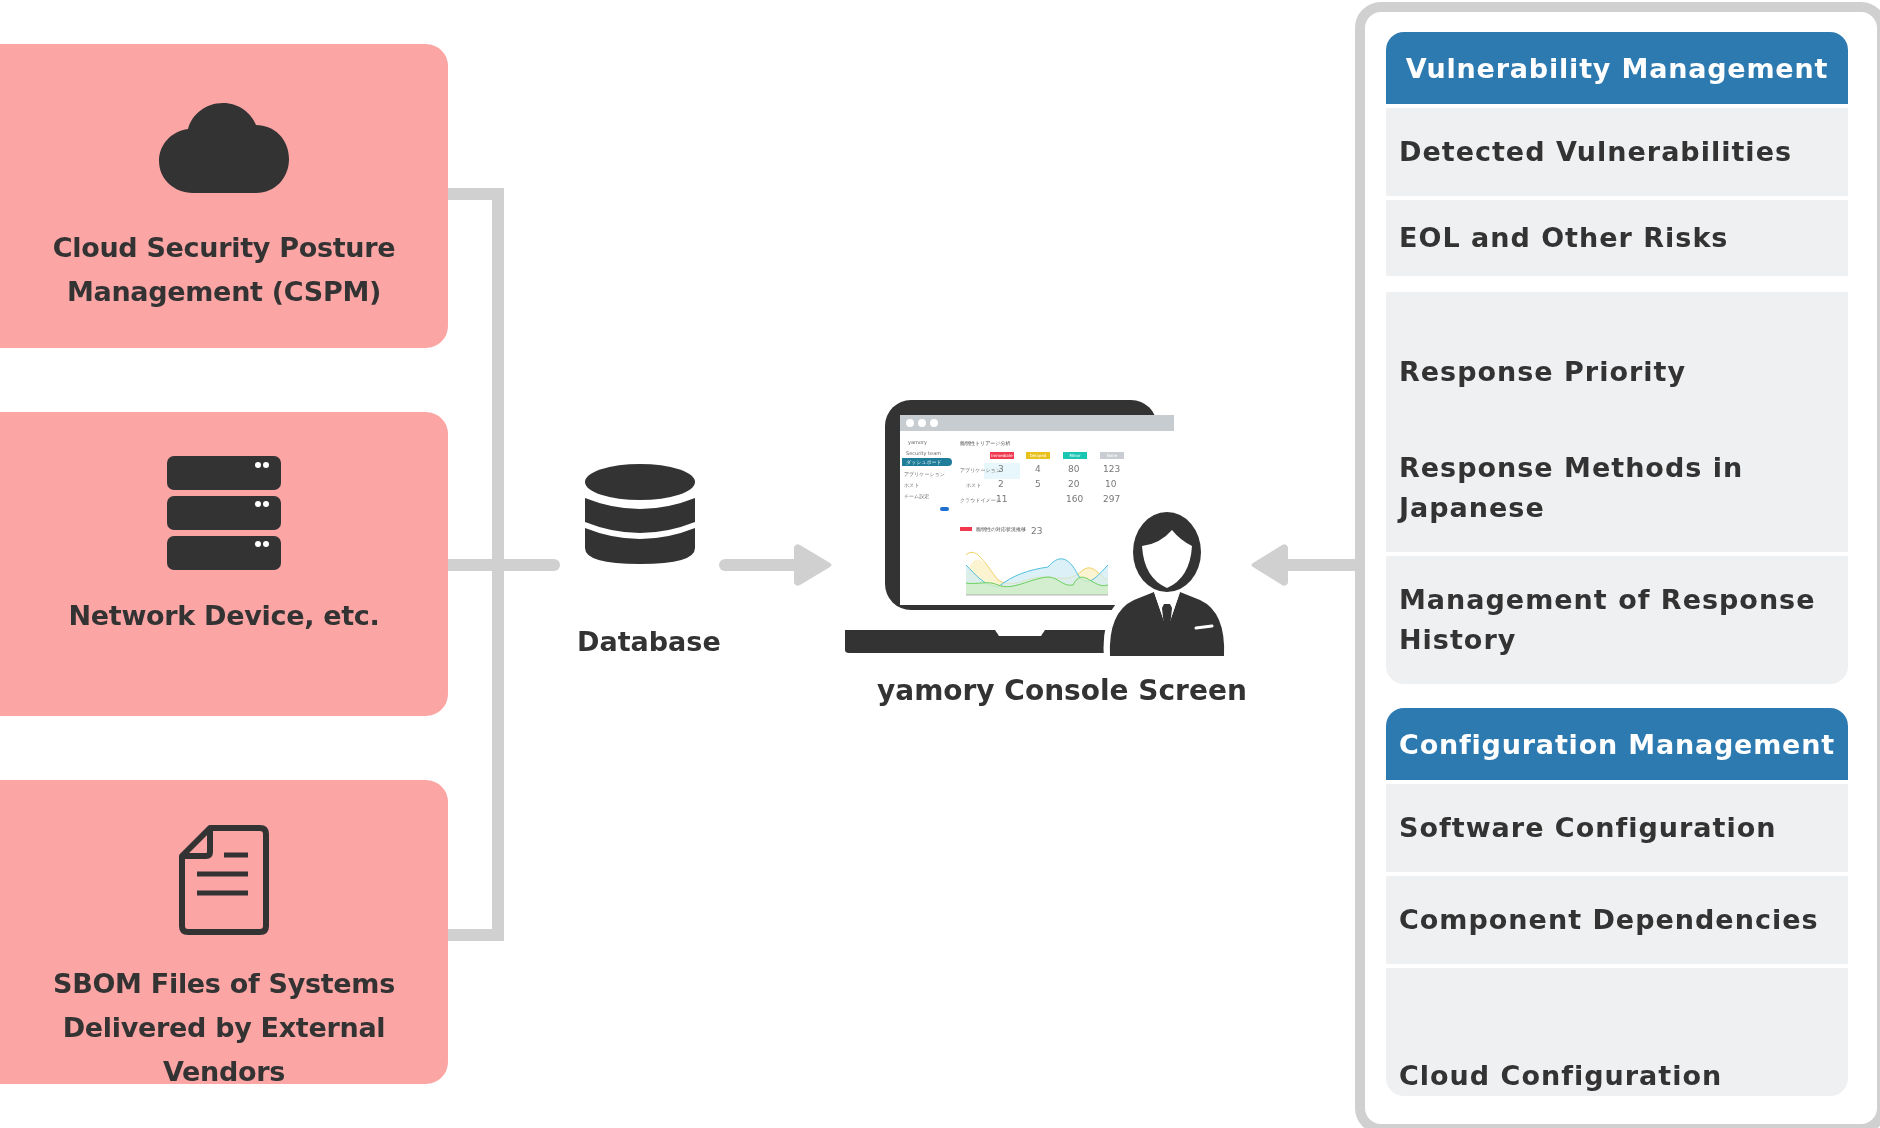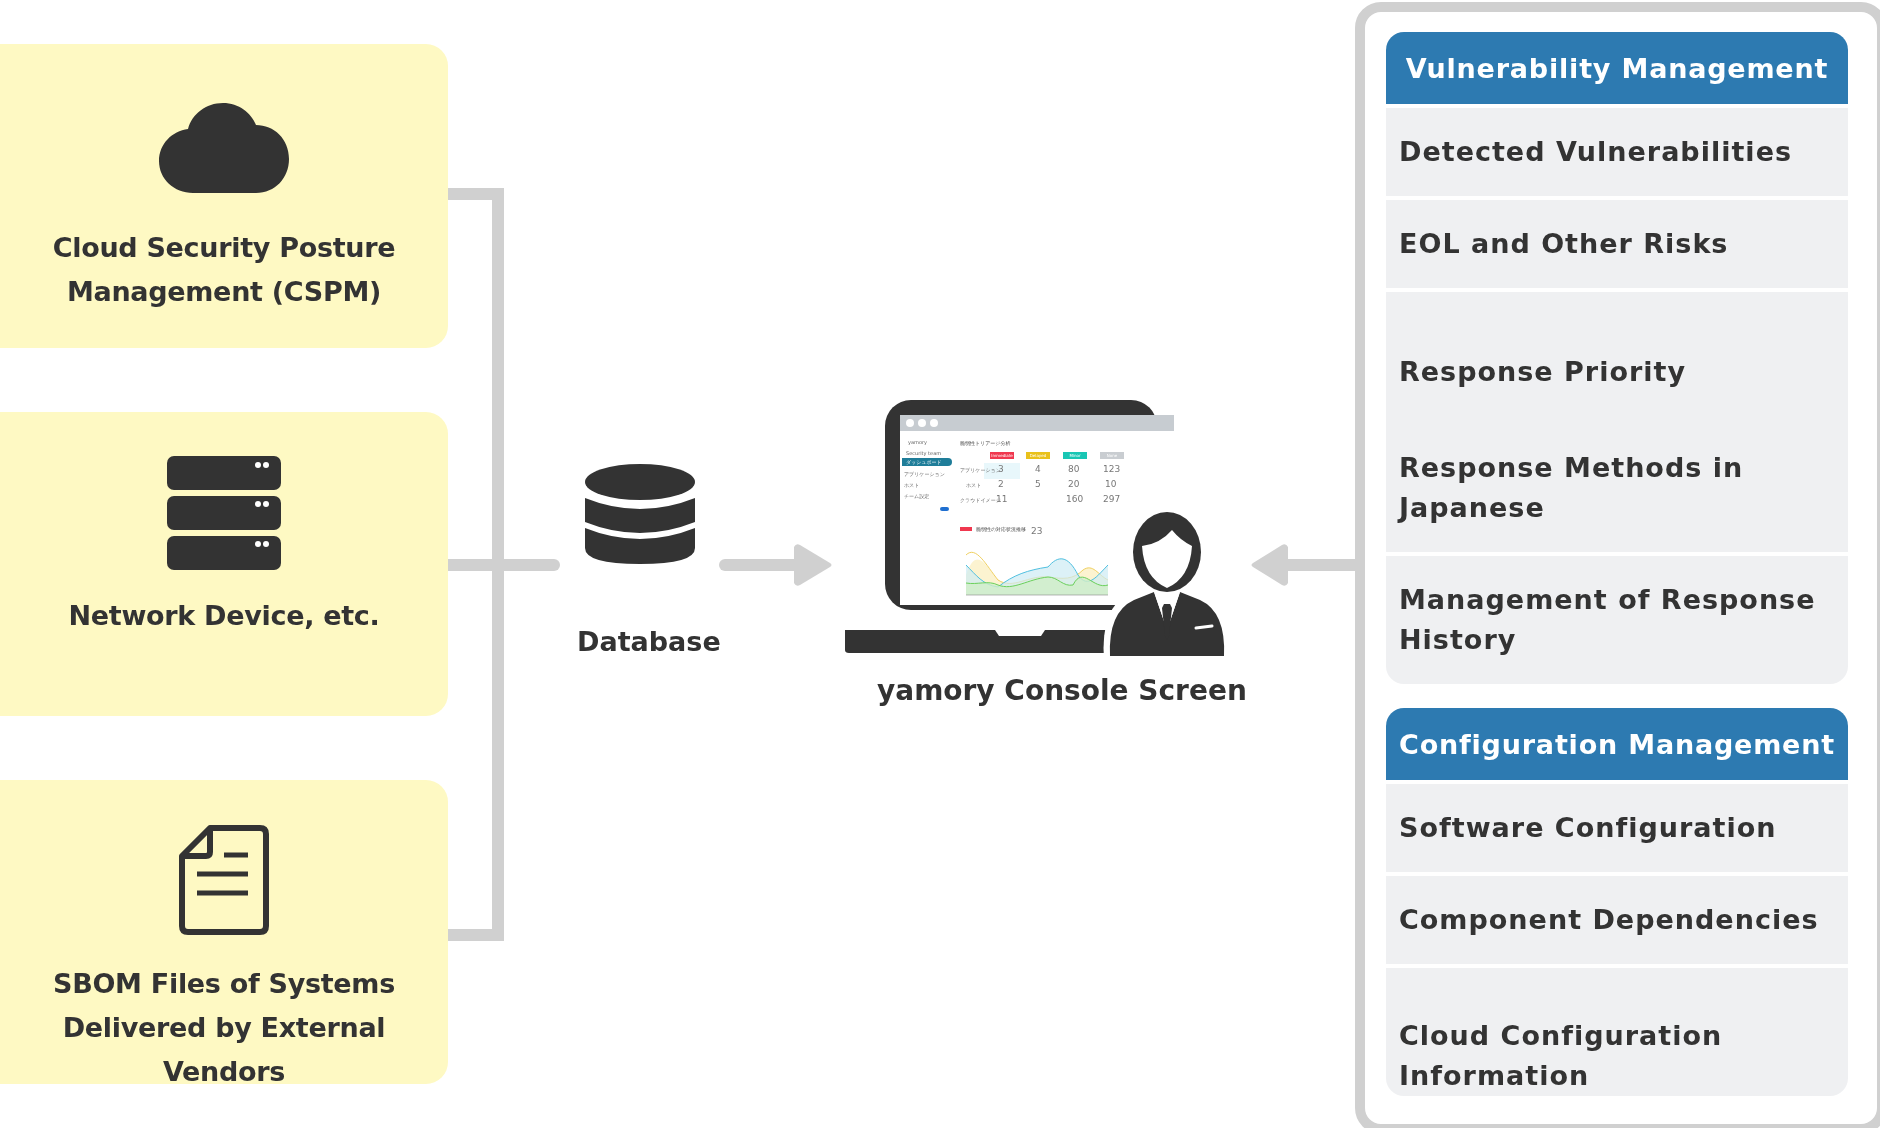--- a/index.html
+++ b/index.html
@@ -1,21 +1,21 @@
 <!DOCTYPE html>
 <html><head>
 <meta charset="utf-8">
 <style>
   html, body { margin:0; padding:0; background:#ffffff; }
   body { width:1880px; height:1128px; position:relative; overflow:hidden;
          font-family:"DejaVu Sans","Liberation Sans",sans-serif; color:#333333; }
   .abs { position:absolute; }
 
   
-  .src-card { position:absolute; left:0; width:448px; height:304px; background:#fef9c3;
+  .src-card { position:absolute; left:0; width:448px; height:304px; background:#fca5a5;
               border-radius:0 22px 22px 0; }
   .src-card .icon { position:absolute; left:50%; transform:translateX(-50%); }
   .src-card .label { position:absolute; left:0; right:0; text-align:center; font-weight:bold;
               font-size:27px; line-height:44px; color:#333333; letter-spacing:-0.3px; }
 
   
   .conn { position:absolute; background:#d0d0d0; }
 
   
   .db-label { position:absolute; font-weight:bold; font-size:27px; color:#333333; }
@@ -183,21 +183,21 @@
   <path d="M38 4 Q36 0 32 2 L3 20 Q0 22 3 24 L32 42 Q36 44 38 40 Z" fill="#d0d0d0"></path>
   <rect x="34" y="16" width="76" height="12" fill="#d0d0d0"></rect>
 </svg>
 
 <div class="panel"></div>
 
 <div class="group-head" style="top:32px;">Vulnerability Management</div>
 <div class="feat" style="top:108px; height:88px;">
   <span>Detected Vulnerabilities</span>
 </div>
-<div class="feat" style="top:200px; height:88px;">
+<div class="feat" style="top:200px; height:76px;">
   <span>EOL and Other Risks</span>
 </div>
 <div class="feat" style="top:292px; height:160px;">
   <div>
     <div>Response Priority</div>
   </div>
 </div>
 <div class="feat" style="top:424px; height:128px;">
   <div>
     <div>Response Methods in</div>
@@ -214,15 +214,14 @@
 <div class="group-head" style="top:708px;">Configuration Management</div>
 <div class="feat" style="top:784px; height:88px;">
   <span>Software Configuration</span>
 </div>
 <div class="feat" style="top:876px; height:88px;">
   <span>Component Dependencies</span>
 </div>
 <div class="feat last" style="top:968px; height:128px;align-items:flex-end;">
   <div>
     <div>Cloud Configuration</div>
-    <div>Information</div>
   </div>
 </div>
 
 </body></html>

